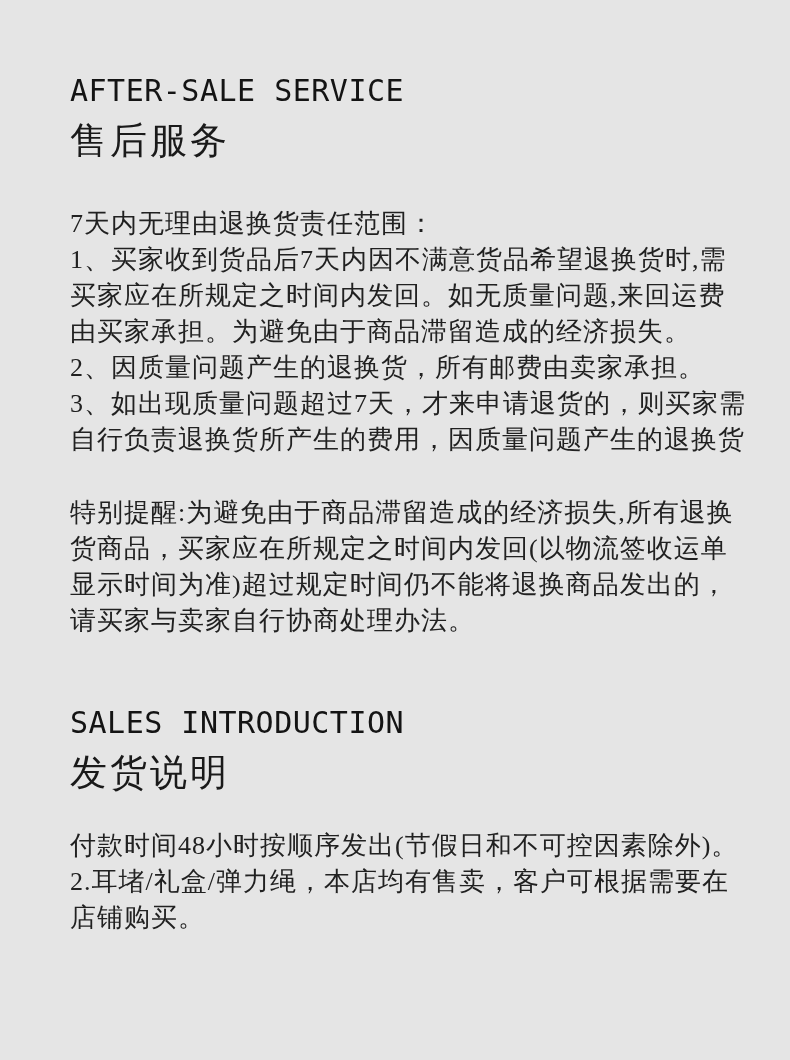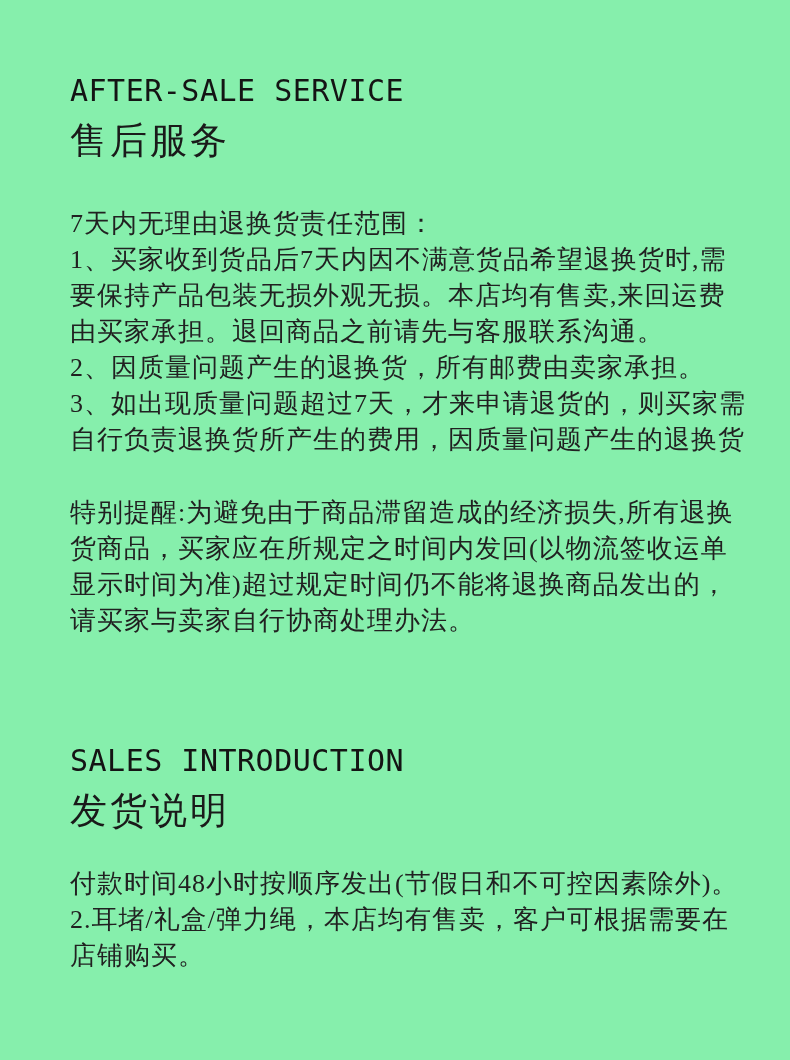--- a/index.html
+++ b/index.html
@@ -12,21 +12,21 @@
     height: 1060px;
     overflow: hidden;
     color: #1e1e1e;
     font-family: "Liberation Serif", serif;
   }
   .page {
     box-sizing: border-box;
     width: 790px;
     height: 1060px;
     padding: 73px 38px 0 70px;
-    background: #86efac;
+    background: #e5e5e5;
     overflow: hidden;
   }
   .title-en {
     margin: 0;
     font-family: "DejaVu Sans Mono", monospace;
     font-weight: normal;
     font-size: 30px;
     line-height: 36px;
     letter-spacing: 0.5px;
     color: #141414;
@@ -50,40 +50,40 @@
     color: #212121;
   }
   .block + .block {
     margin-top: 37px;
   }
   .block p {
     margin: 0;
     white-space: nowrap;
   }
   .section-sales {
-    margin-top: 104px;
+    margin-top: 66px;
   }
   .section-sales .block {
     margin-top: 38px;
   }
 </style>
 </head>
 <body>
 
 <div class="page">
 
   <section>
     <h1 class="title-en">AFTER-SALE SERVICE</h1>
     <h2 class="title-zh">售后服务</h2>
 
     <div class="block">
       <p>7天内无理由退换货责任范围：</p>
       <p>1、买家收到货品后7天内因不满意货品希望退换货时,需</p>
-      <p>要保持产品包装无损外观无损。本店均有售卖,来回运费</p>
-      <p>由买家承担。退回商品之前请先与客服联系沟通。</p>
+      <p>买家应在所规定之时间内发回。如无质量问题,来回运费</p>
+      <p>由买家承担。为避免由于商品滞留造成的经济损失。</p>
       <p>2、因质量问题产生的退换货，所有邮费由卖家承担。</p>
       <p>3、如出现质量问题超过7天，才来申请退货的，则买家需</p>
       <p>自行负责退换货所产生的费用，因质量问题产生的退换货</p>
     </div>
 
     <div class="block">
       <p>特别提醒:为避免由于商品滞留造成的经济损失,所有退换</p>
       <p>货商品，买家应在所规定之时间内发回(以物流签收运单</p>
       <p>显示时间为准)超过规定时间仍不能将退换商品发出的，</p>
       <p>请买家与卖家自行协商处理办法。</p>

